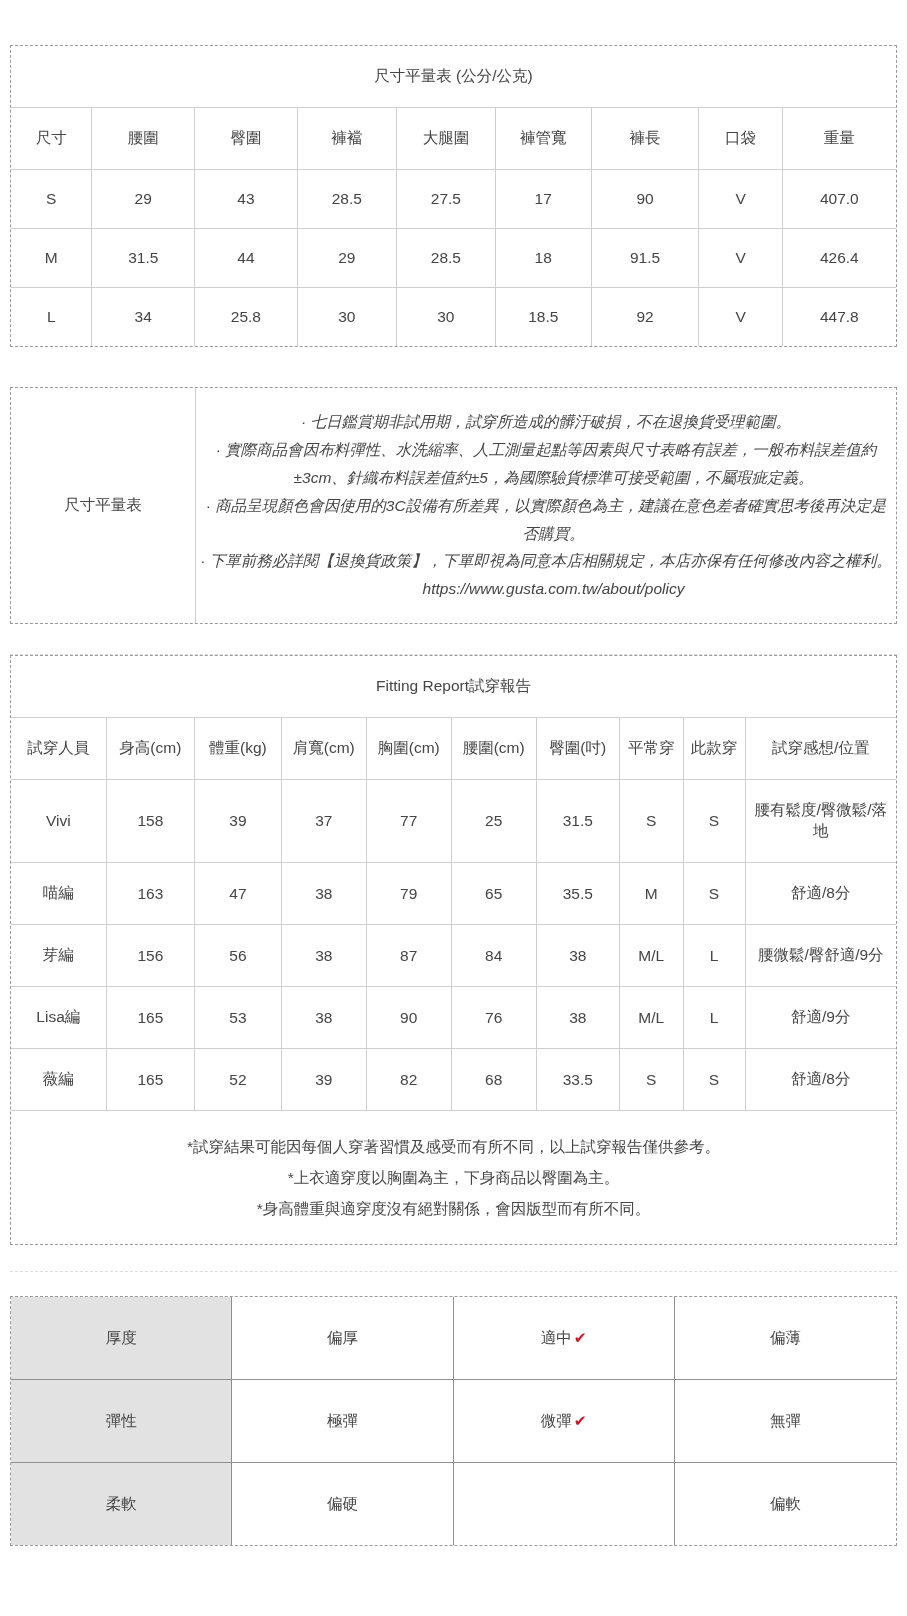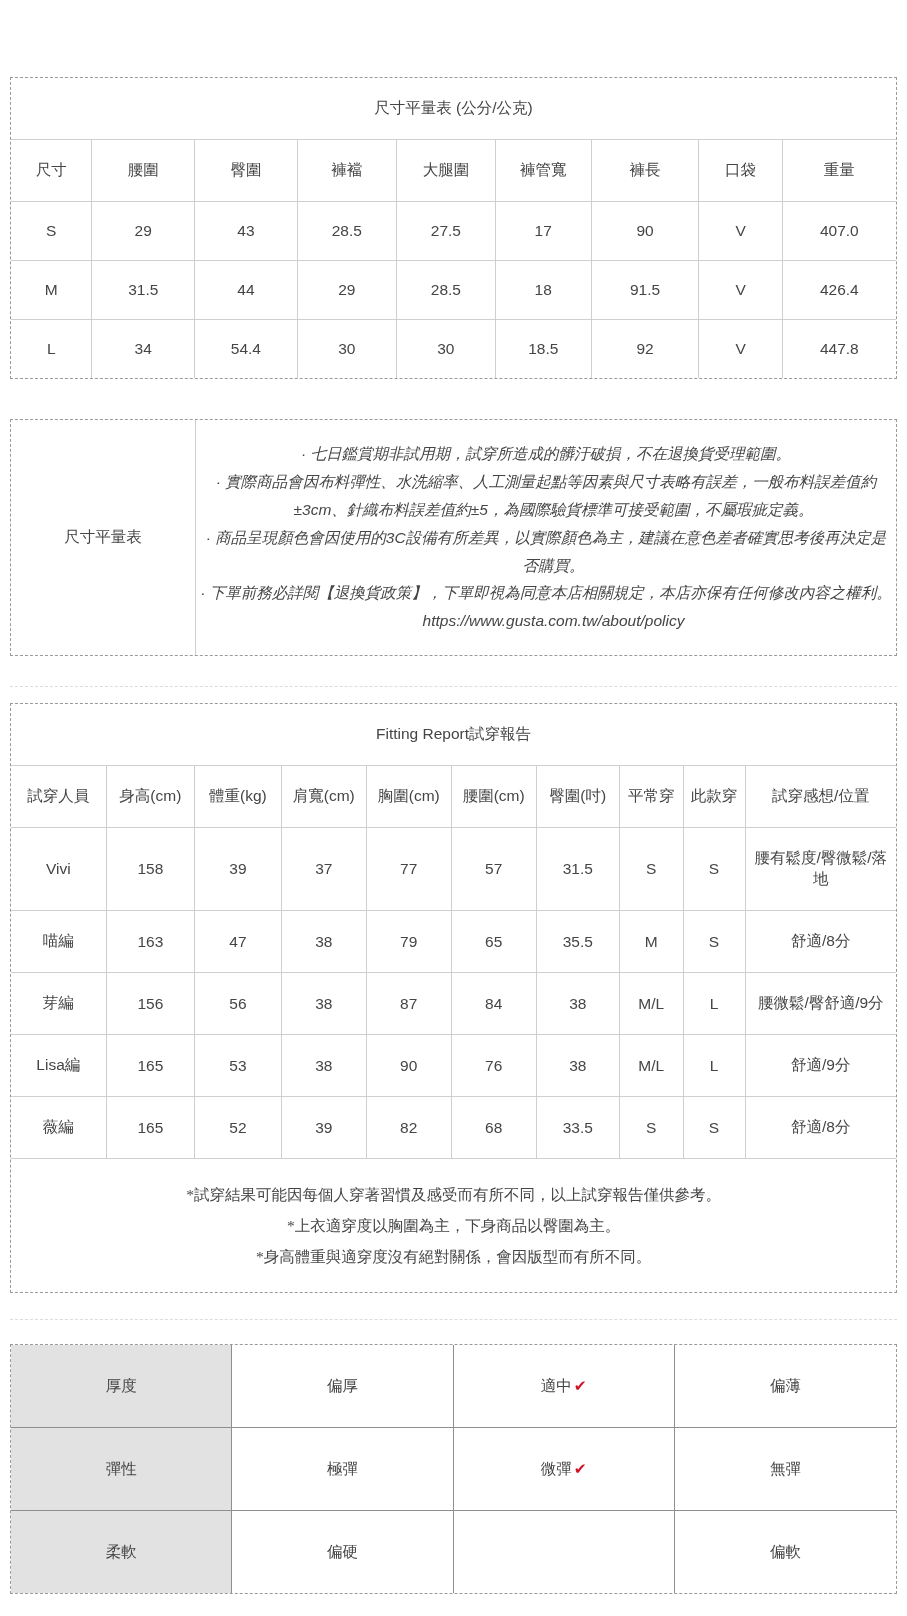--- a/index.html
+++ b/index.html
@@ -8,21 +8,21 @@
     min-height:1616px;
     background:#ffffff;
     font-family:"Liberation Sans","DejaVu Sans",sans-serif;
     color:#454545;
     -webkit-font-smoothing:antialiased;
   }
   .page{padding:45px 10px 40px;}
   table{width:100%;border-collapse:separate;border-spacing:0;table-layout:fixed;}
 
   
-  .box{border:1px dashed #9a9a9a;background:#fff;margin-top:32px;}
+  .box{border:1px dashed #9a9a9a;background:#fff;}
   .grid td{
     border-right:1px solid #cfcfcf;
     border-bottom:1px solid #cfcfcf;
     text-align:center;
     vertical-align:middle;
     font-size:15.5px;
     color:#454545;
     padding:20px 4px;
     word-break:break-word;
   }
@@ -34,22 +34,22 @@
 
   
   .desc-box{margin-top:40px;}
   .d-label{width:185px;}
   .d-content{text-align:left;padding:14px 18px;line-height:1.8;}
   .d-row1 td{height:88px;}
   .note-line{padding-left:15px;text-indent:-15px;font-style:italic;}
   .policy-link{color:inherit;text-decoration:none;cursor:pointer;}
 
   
-  .fit-box{margin-top:16px;}
-  .fit-notes{padding:16px 8px 22px;line-height:2;font-size:15px;text-align:center;font-family:Liberation Serif, serif;}
+  .fit-box{}
+  .fit-notes{padding:16px 8px 22px;line-height:2;font-size:15px;text-align:center;}
 
   
   .attr-box{margin-top:24px;border:1px dashed #9a9a9a;}
   .attr td{
     border-right:1px solid #8f8f8f;
     border-bottom:1px solid #8f8f8f;
     height:80px;
     text-align:center;
     vertical-align:middle;
     font-size:15.5px;
@@ -115,21 +115,21 @@
           <td>29</td>
           <td>28.5</td>
           <td>18</td>
           <td>91.5</td>
           <td>V</td>
           <td>426.4</td>
         </tr>
         <tr>
           <td>L</td>
           <td>34</td>
-          <td>54.4</td>
+          <td>25.8</td>
           <td>30</td>
           <td>30</td>
           <td>18.5</td>
           <td>92</td>
           <td>V</td>
           <td>447.8</td>
         </tr>
       </tbody>
     </table>
   </div>
@@ -187,21 +187,21 @@
           <td class="t-head">平常穿</td>
           <td class="t-head">此款穿</td>
           <td class="t-head">試穿感想/位置</td>
         </tr>
         <tr>
           <td>Vivi</td>
           <td>158</td>
           <td>39</td>
           <td>37</td>
           <td>77</td>
-          <td>57</td>
+          <td>25</td>
           <td>31.5</td>
           <td>S</td>
           <td>S</td>
           <td>腰有鬆度/臀微鬆/落地</td>
         </tr>
         <tr>
           <td>喵編</td>
           <td>163</td>
           <td>47</td>
           <td>38</td>

